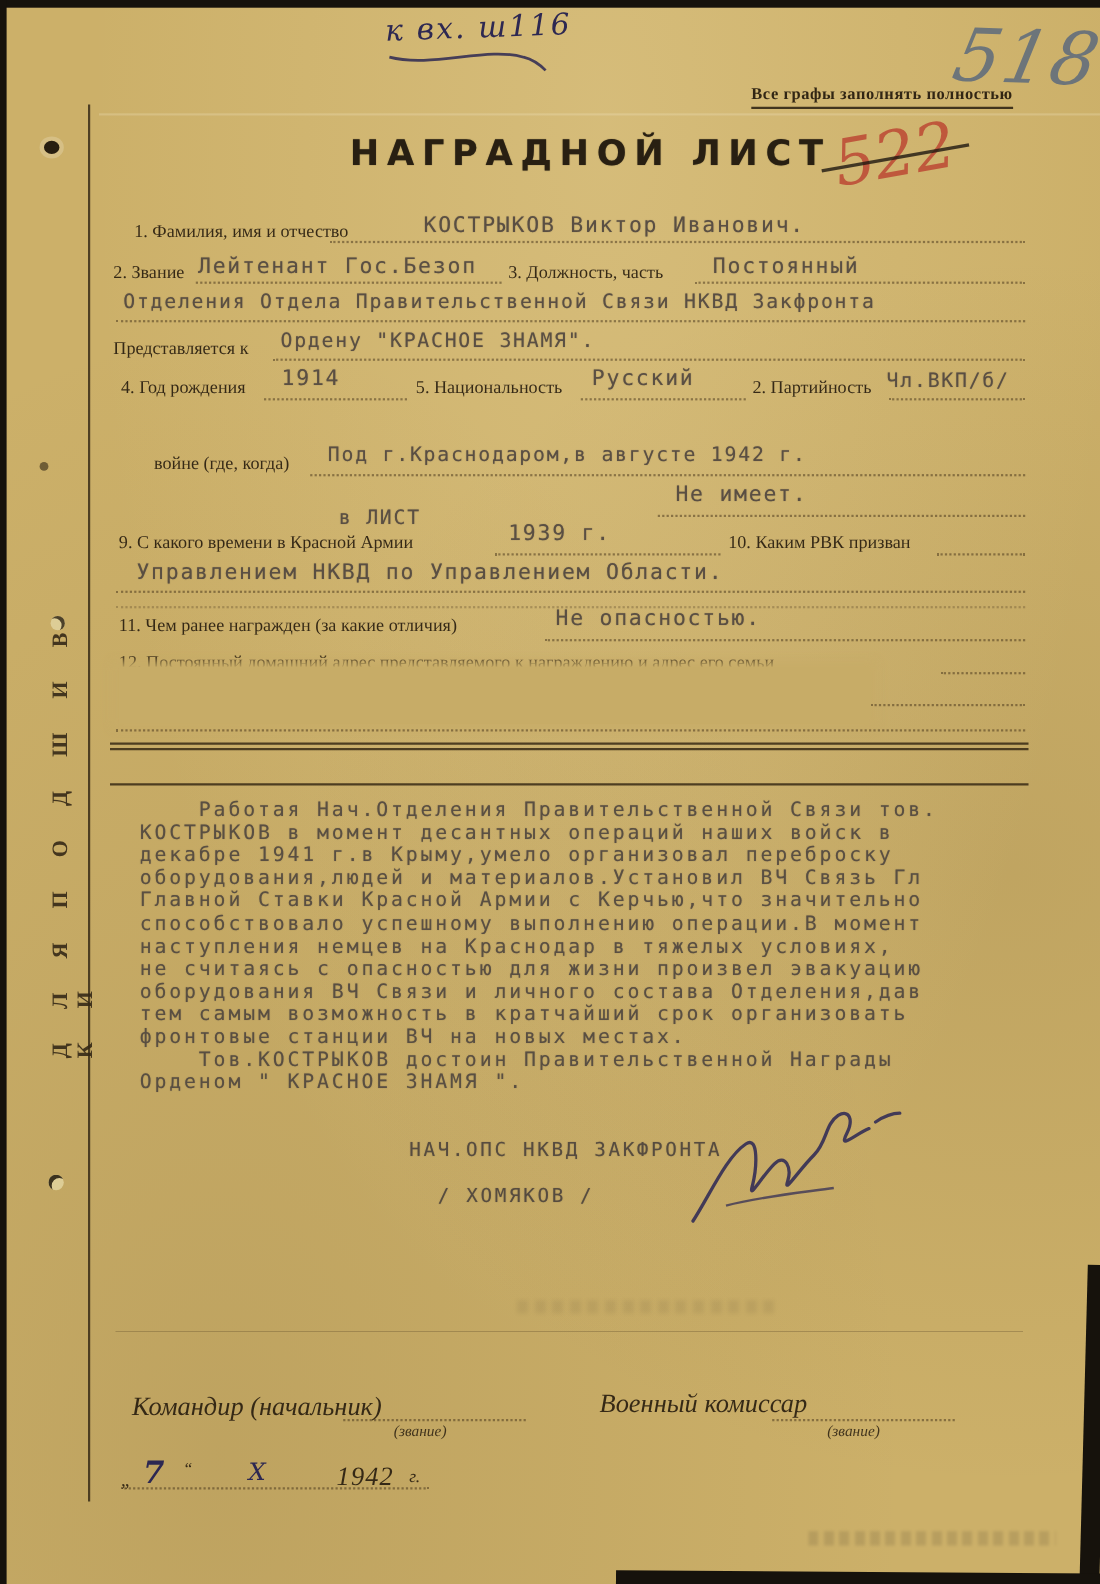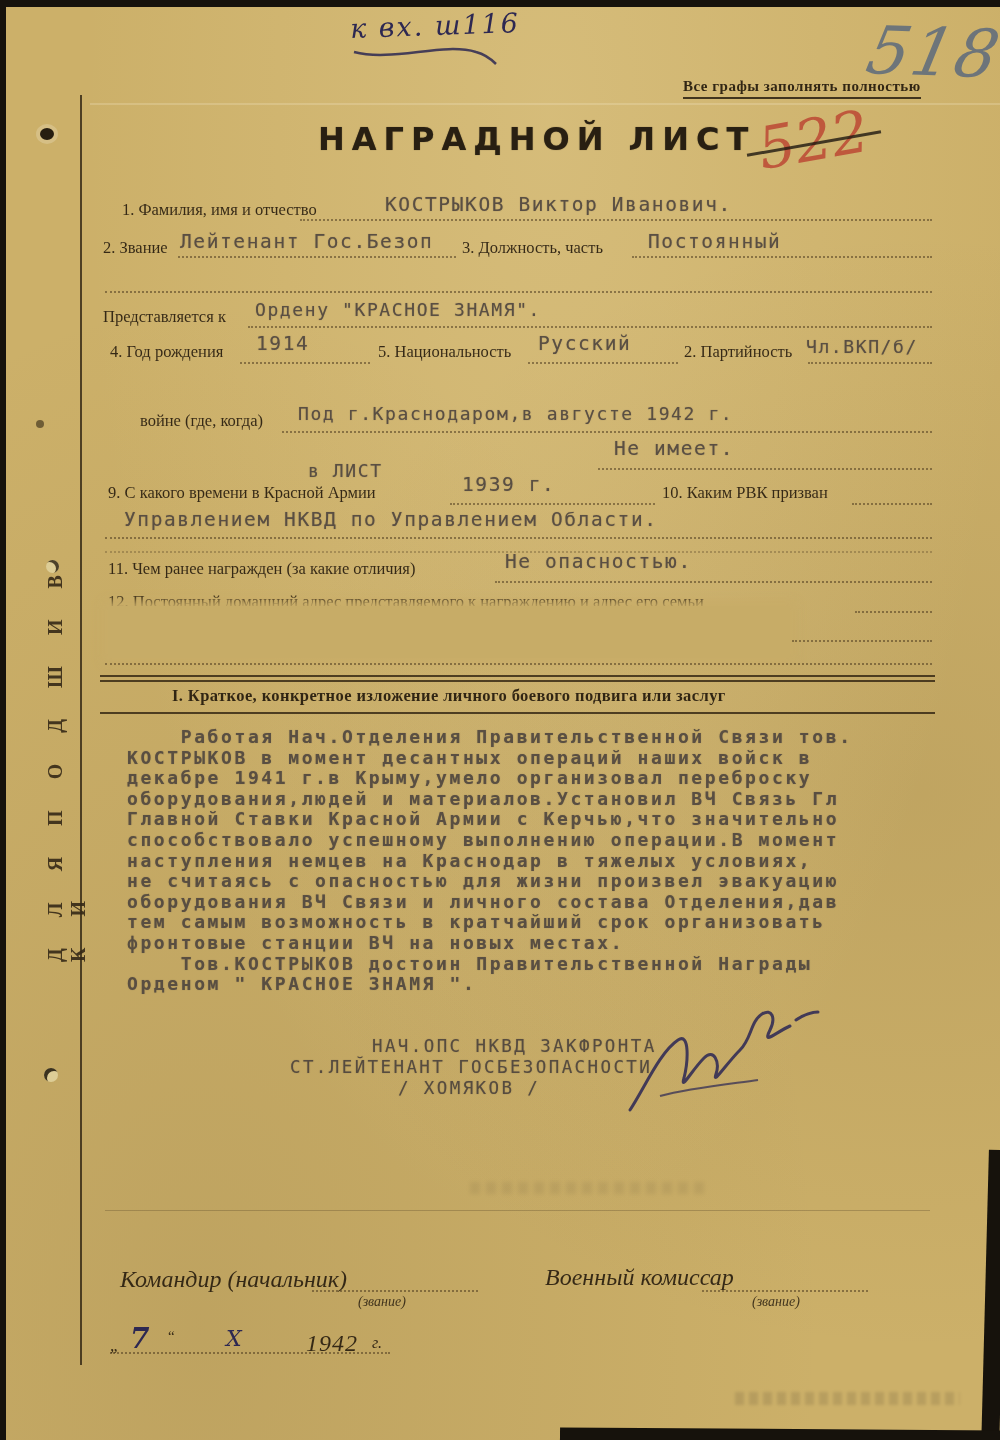--- a/index.html
+++ b/index.html
@@ -25,21 +25,21 @@
   .edge{background:#16120c;}
   .hole{border-radius:50%;}
   #title{font-family:"DejaVu Sans",sans-serif;font-weight:bold;font-size:32px;letter-spacing:7px;
      color:rgba(36,28,16,.94);text-shadow:0 0 1px rgba(36,28,16,.6);}
   #notice{font-weight:bold;font-size:15px;color:rgba(40,29,15,.95);
      border-bottom:2px solid rgba(40,29,15,.85);padding-bottom:2px;letter-spacing:.5px;}
   #vertical-margin-text{writing-mode:vertical-rl;transform:rotate(180deg);
      font-weight:bold;font-size:20px;letter-spacing:13px;color:rgba(52,40,22,.9);}
   #section-heading{font-weight:bold;font-size:16.5px;color:rgba(40,29,15,.95);letter-spacing:.4px;}
   #body-text{font-family:"DejaVu Sans Mono",monospace;font-size:18px;letter-spacing:2.6px;
-     line-height:20.6px;white-space:pre;color:rgba(80,71,63,.86);text-shadow:0 0 1px rgba(80,71,63,.5);font-weight:bold;}
+     line-height:20.6px;white-space:pre;color:rgba(80,71,63,.86);text-shadow:0 0 1px rgba(80,71,63,.5);}
   .sig-typed{font-family:"DejaVu Sans Mono",monospace;font-size:17.5px;letter-spacing:2.4px;
      color:rgba(76,67,60,.85);white-space:nowrap;text-shadow:0 0 1px rgba(76,67,60,.5);}
   .rank-hint{font-style:italic;font-size:14px;color:rgba(40,29,15,.85);}
   #redaction{background:#c7ac67;box-shadow:0 0 8px 5px rgba(199,172,103,.95);}
   #imprint{background:repeating-linear-gradient(90deg, rgba(60,50,35,.5) 0 9px, transparent 9px 14px);
      filter:blur(1.5px);opacity:.28;}
   #ghost-line{border-top:1.5px solid rgba(90,70,40,.32);height:0;}
   .crease{background:rgba(250,243,220,.22);height:2px;}
 </style>
 </head>
@@ -76,20 +76,21 @@
   <div class="abs dots" style="left:300px;top:219px;width:632px"></div>
   <span class="abs typed typed-big" style="left:385px;top:193px">КОСТРЫКОВ Виктор Иванович.</span>
 
   <span class="abs lbl" style="left:103px;top:238px">2. Звание</span>
   <div class="abs dots" style="left:178px;top:256px;width:278px"></div>
   <span class="abs typed typed-big" style="left:180px;top:230px">Лейтенант Гос.Безоп</span>
   <span class="abs lbl" style="left:462px;top:238px">3. Должность, часть</span>
   <div class="abs dots" style="left:632px;top:256px;width:300px"></div>
   <span class="abs typed typed-big" style="left:648px;top:230px">Постоянный</span>
   <div class="abs dots" style="left:105px;top:291px;width:827px"></div>
+  <span class="abs typed" style="left:112px;top:264px">Отделения Отдела Правительственной Связи НКВД Закфронта</span>
 
   <span class="abs lbl" style="left:103px;top:307px">Представляется к</span>
   <div class="abs dots" style="left:248px;top:326px;width:684px"></div>
   <span class="abs typed" style="left:255px;top:299px">Ордену "КРАСНОЕ ЗНАМЯ".</span>
 
   <span class="abs lbl" style="left:110px;top:342px">4. Год рождения</span>
   <div class="abs dots" style="left:240px;top:362px;width:130px"></div>
   <span class="abs typed typed-big" style="left:256px;top:332px">1914</span>
   <span class="abs lbl" style="left:378px;top:342px">5. Национальность</span>
   <div class="abs dots" style="left:528px;top:362px;width:150px"></div>
@@ -120,39 +121,37 @@
   <span class="abs typed typed-big" style="left:505px;top:550px">Не опасностью.</span>
 
   <span class="abs lbl" style="left:108px;top:592px">12. Постоянный домашний адрес представляемого к награждению и адрес его семьи</span>
   <div class="abs dots" style="left:855px;top:611px;width:77px"></div>
   <div class="abs" id="redaction" style="left:108px;top:606px;width:682px;height:52px"></div>
   <div class="abs dots" style="left:792px;top:640px;width:140px"></div>
   <div class="abs dots" style="left:105px;top:663px;width:827px"></div>
 
   <div class="abs rule" style="left:100px;top:675px;width:835px"></div>
   <div class="abs rule" style="left:100px;top:680px;width:835px"></div>
-  <div class="abs" id="section-heading" style="left:172px;top:686px">I. Краткое, конкретное изложение личного боевого подвига или заслуг</div>
   <div class="abs rule" style="left:100px;top:712px;width:835px"></div>
 
   <div class="abs" id="body-text" style="left:127px;top:727px">    Работая Нач.Отделения Правительственной Связи тов.
 КОСТРЫКОВ в момент десантных операций наших войск в
 декабре 1941 г.в Крыму,умело организовал переброску
 оборудования,людей и материалов.Установил ВЧ Связь Гл
 Главной Ставки Красной Армии с Керчью,что значительно
 способствовало успешному выполнению операции.В момент
 наступления немцев на Краснодар в тяжелых условиях,
 не считаясь с опасностью для жизни произвел эвакуацию
 оборудования ВЧ Связи и личного состава Отделения,дав
 тем самым возможность в кратчайший срок организовать
 фронтовые станции ВЧ на новых местах.
     Тов.КОСТРЫКОВ достоин Правительственной Награды
 Орденом " КРАСНОЕ ЗНАМЯ ".</div>
 
   <span class="abs sig-typed" style="left:372px;top:1036px">НАЧ.ОПС НКВД ЗАКФРОНТА</span>
-  <span class="abs sig-typed" style="left:290px;top:1057px">СТ.ЛЕЙТЕНАНТ ГОСБЕЗОПАСНОСТИ</span>
   <span class="abs sig-typed" style="left:398px;top:1078px">/ ХОМЯКОВ /</span>
   <svg class="abs" style="left:600px;top:992px" width="230" height="140">
     <path d="M30,118 C45,95 60,60 78,48 C90,40 88,70 84,86 C80,100 92,78 104,66 C114,56 120,70 116,82
              C112,94 126,72 140,58 C152,46 150,30 162,22 C172,16 176,26 170,38 C162,54 176,40 190,34
              M196,28 C202,24 210,20 218,20" stroke="#332e55" stroke-width="3" fill="none" stroke-linecap="round" opacity=".9"></path>
     <path d="M60,104 C90,96 130,92 158,88" stroke="#332e55" stroke-width="2.2" fill="none" opacity=".75"></path>
   </svg>
 
   <div class="abs" id="ghost-line" style="left:105px;top:1210px;width:825px"></div>
   <div class="abs" style="left:470px;top:1182px;width:240px;height:12px;background:repeating-linear-gradient(90deg, rgba(70,58,40,.5) 0 10px, transparent 10px 16px);filter:blur(2px);opacity:.18"></div>

